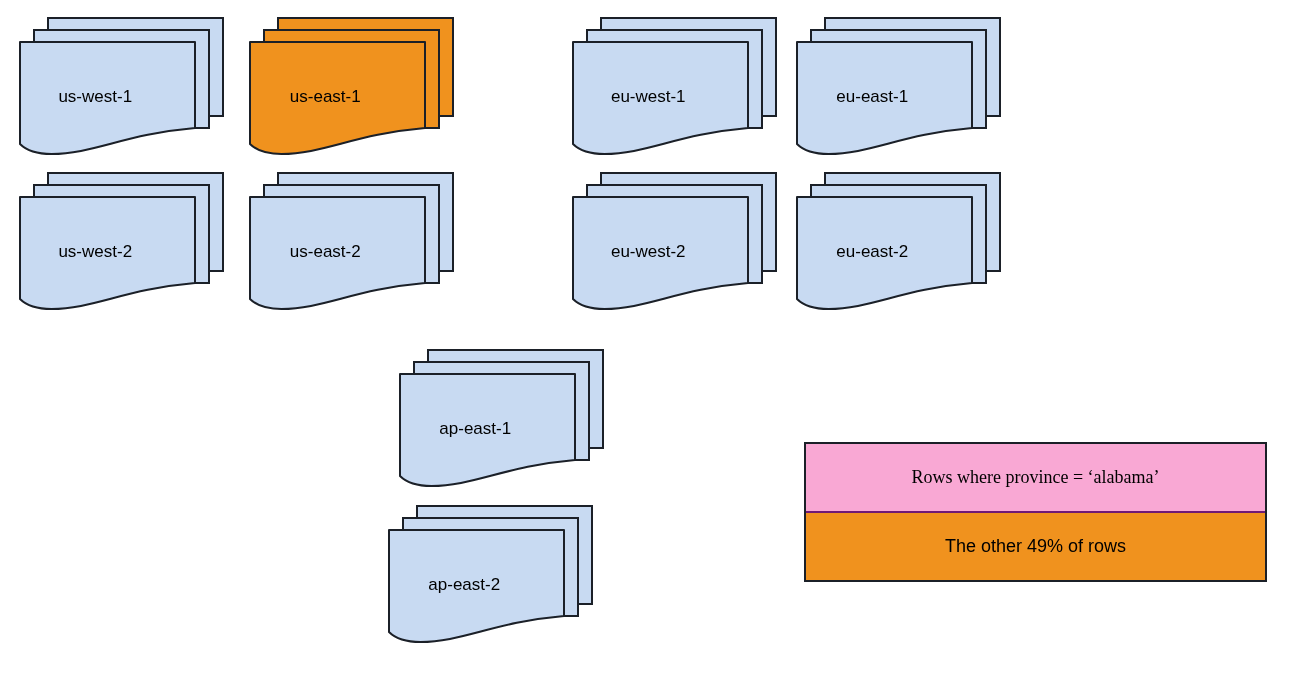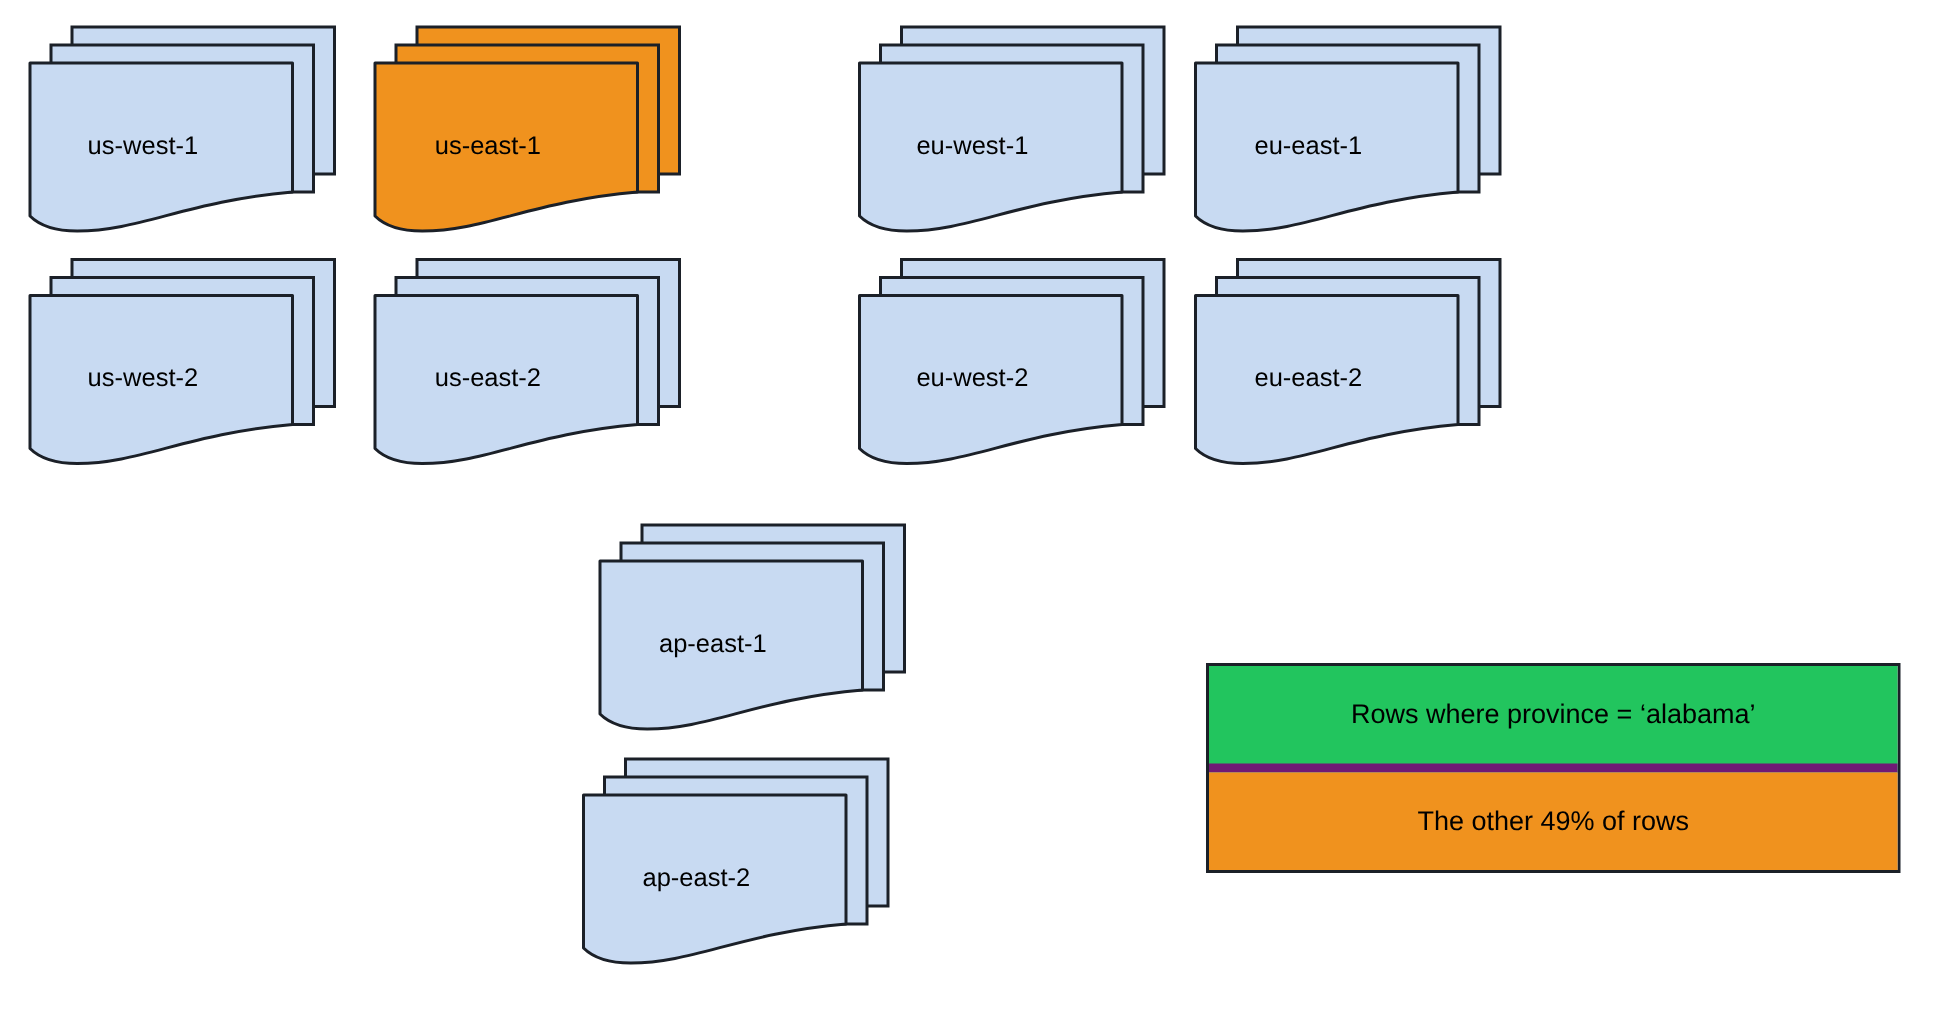--- a/index.html
+++ b/index.html
@@ -41,21 +41,21 @@
   }
   .legend-row {
     flex: 1 1 0;
     display: flex;
     align-items: center;
     justify-content: center;
     font-size: 18px;
     color: #000000;
     box-sizing: border-box;
   }
-  .legend-row.blue  { background: #22c55e; border-bottom: 6px solid #701a75; }
+  .legend-row.blue  { background: #f9a8d4; border-bottom: 2px solid #701a75; font-family: Liberation Serif, serif; }
   .legend-row.orange{ background: #f0921e; }
 </style>
 </head>
 <body>
 
 <div id="canvas">
     <svg class="stack-svg" width="209" height="142" style="left: 17px; top: 15px;">
       <rect x="31" y="3" width="175" height="98" fill="#c8daf2" stroke="#1b2028" stroke-width="2"></rect>
       <rect x="17" y="15" width="175" height="98" fill="#c8daf2" stroke="#1b2028" stroke-width="2"></rect>
       <g transform="translate(3,27)">

